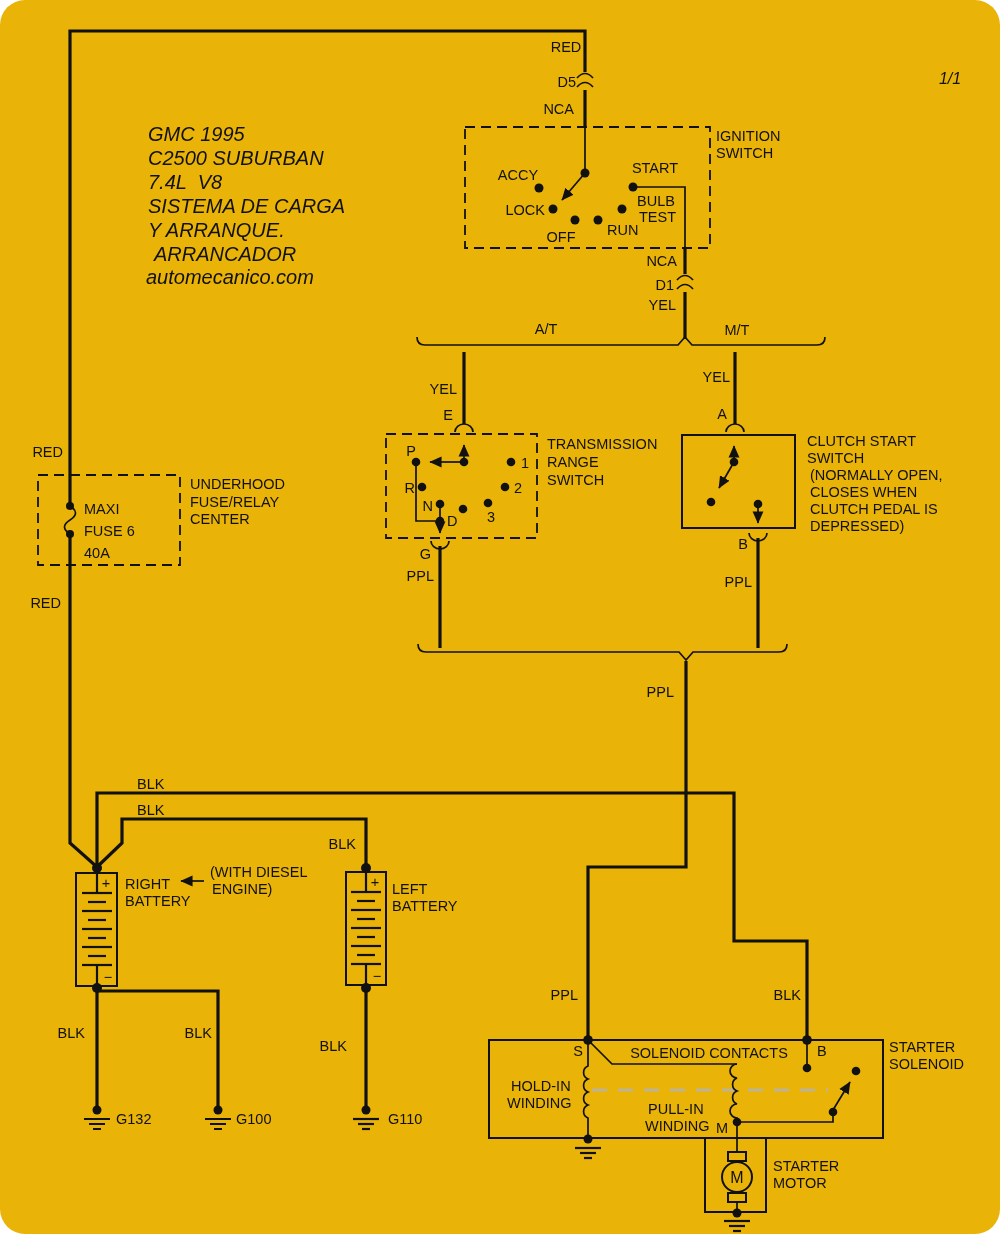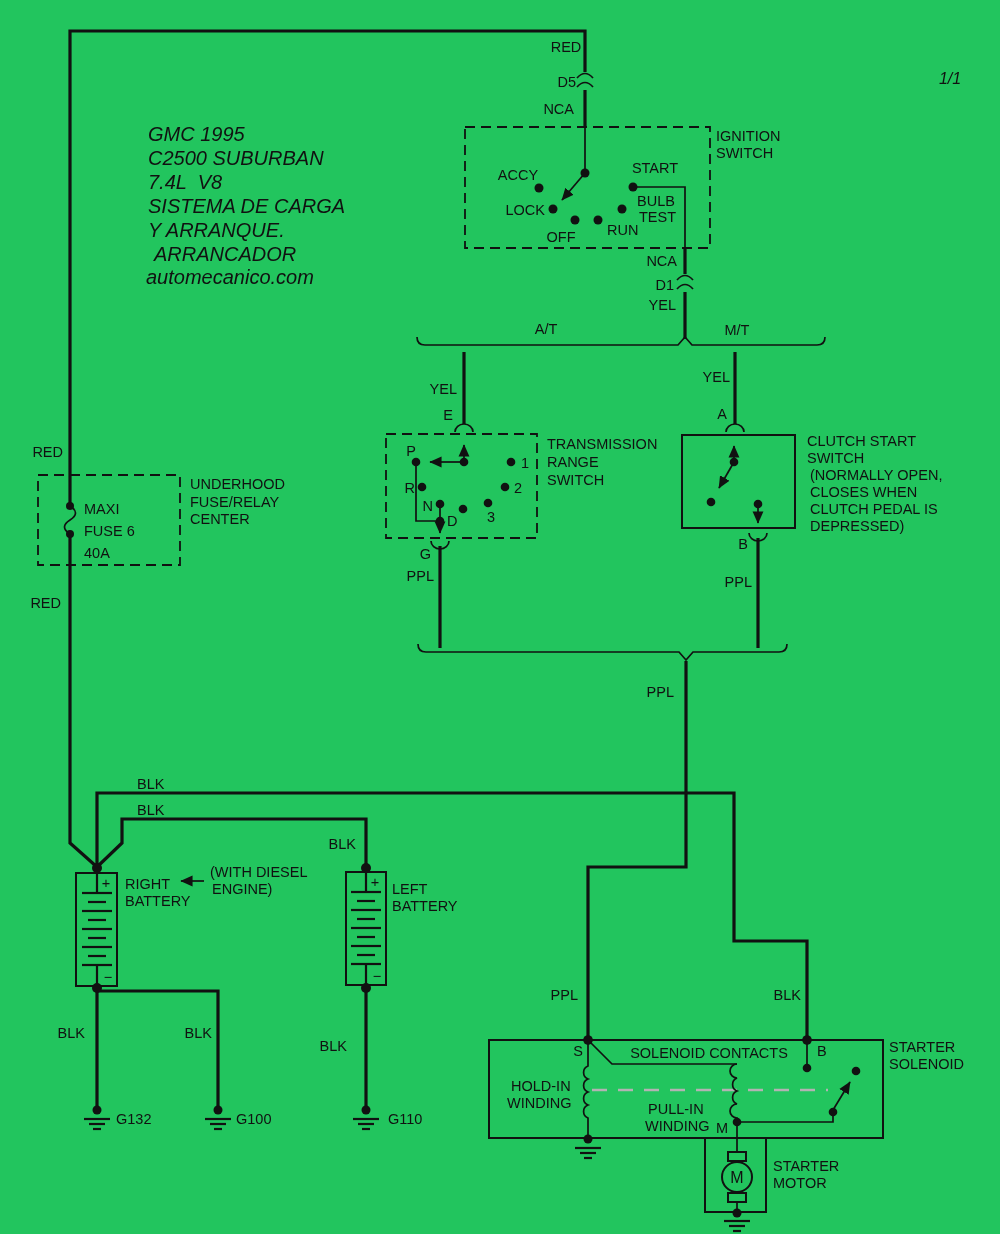--- a/index.html
+++ b/index.html
@@ -1,16 +1,16 @@
 <!DOCTYPE html>
 <html><head>
 <meta charset="utf-8">
 <style>
   html,body{margin:0;padding:0;background:#ffffff;}
-  .stage{width:1000px;height:1234px;position:relative;background:#22c55e;overflow:hidden;}
+  .stage{width:1000px;height:1234px;position:relative;background:#eab308;overflow:hidden;border-radius:25px;}
   svg{display:block;}
   text{font-family:"Liberation Sans",sans-serif;fill:#111;white-space:pre;}
   .lbl{font-size:14.5px;}
   .ttl{font-style:italic;font-size:20px;}
   .pg{font-style:italic;font-size:16px;}
   .motorM{font-size:16px;}
   .wire{stroke:#111;stroke-width:3.2;fill:none;}
   .thin{stroke:#111;stroke-width:1.7;fill:none;}
   .box{stroke:#111;stroke-width:2;fill:none;}
   .dashbox{stroke:#111;stroke-width:1.8;fill:none;stroke-dasharray:10 6;}

